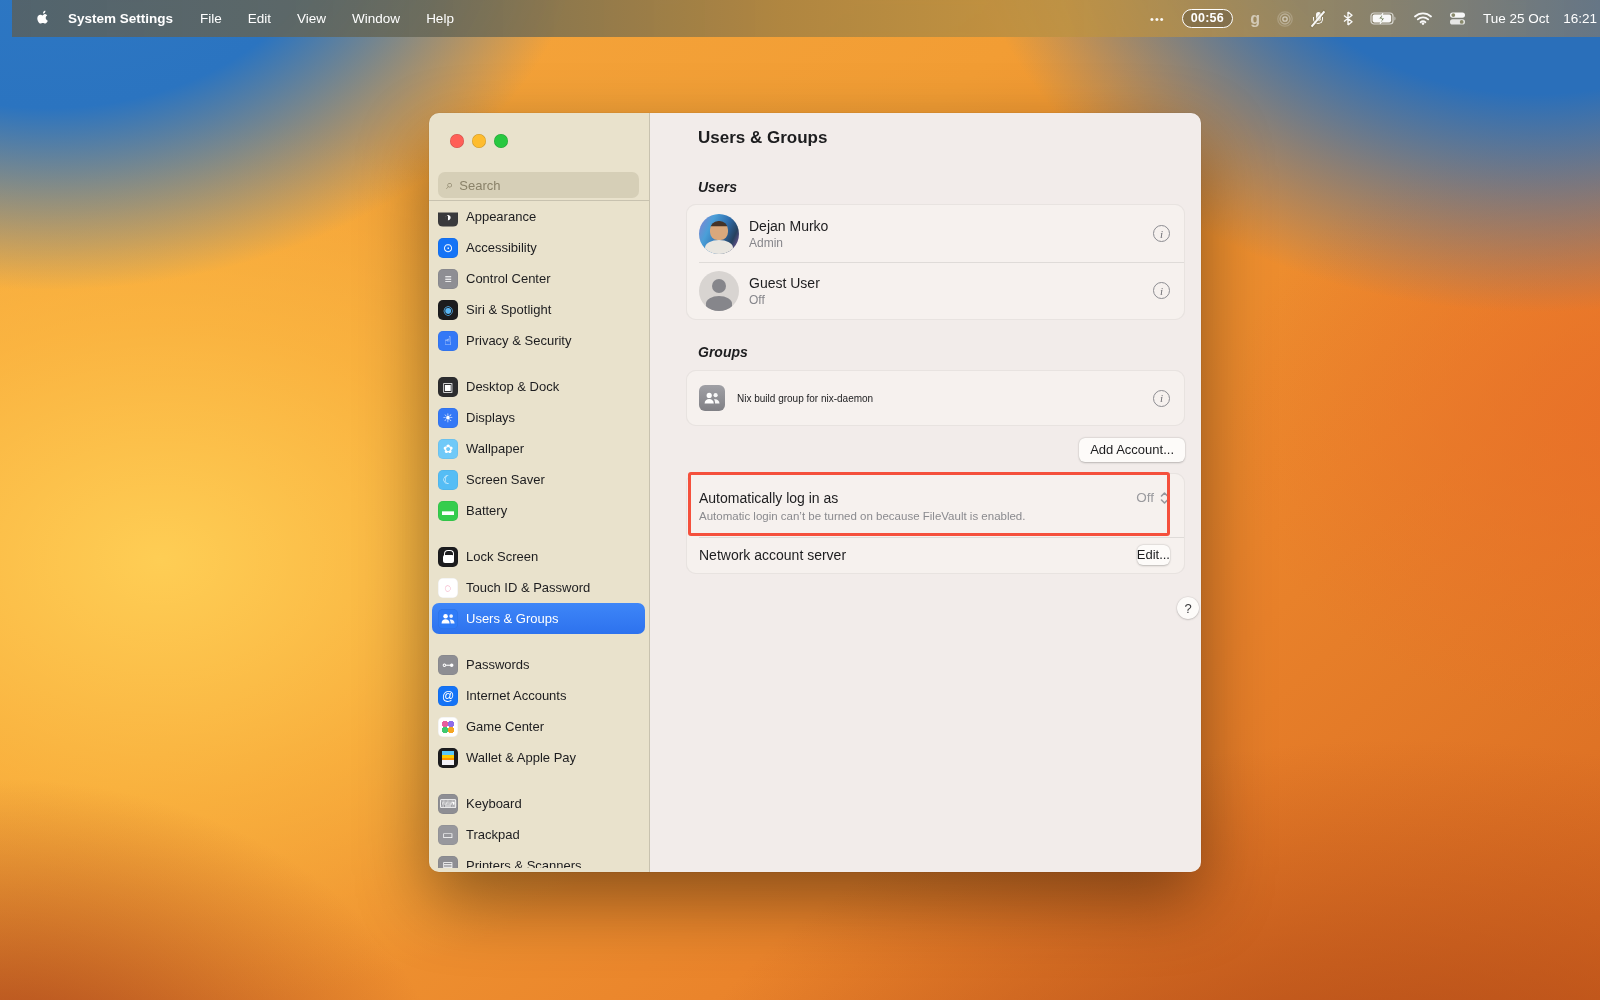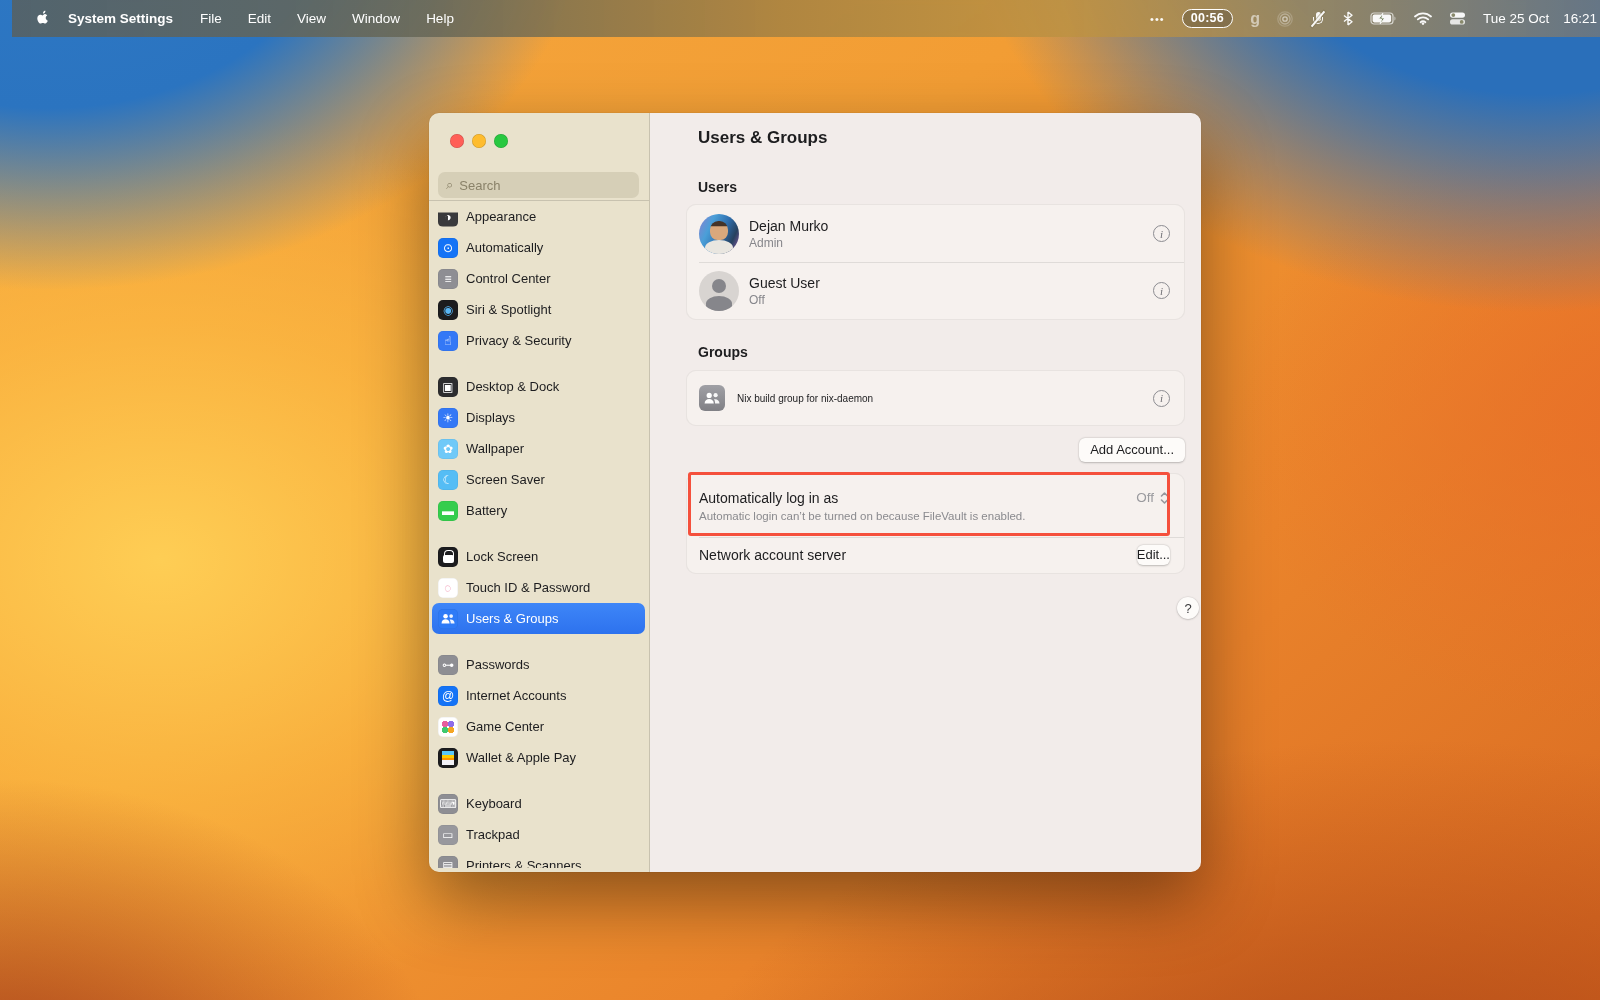--- a/index.html
+++ b/index.html
@@ -89,21 +89,21 @@
       linear-gradient(#ff9500,#ff9500),linear-gradient(#f2f2f7,#f2f2f7) !important;
     background-repeat:no-repeat !important;
     background-size:12px 4px,12px 4px,12px 4px,12px 6px !important;
     background-position:4px 3.5px,4px 6px,4px 8.5px,4px 11px !important; }
   .people-svg { width:14px; height:12px; }
 
   
   .content { position:absolute; left:221px; top:0; right:0; bottom:0;
     background:#f2ecea; border-radius:0 10px 10px 0; padding:15px 16px 0 36px; color:#1d1d1f; }
   .page-title { font-size:17px; font-weight:700; margin-left:12px; }
-  .section-h { font-size:14px; font-weight:700; margin-left:12px; }
+  .section-h { font-size:14px; font-weight:700; margin-left:12px;font-style:italic; }
   .users-h { margin-top:31px; }
   .groups-h { margin-top:24px; }
 
   .card { background:#f6f1ee; border:1px solid rgba(0,0,0,.055); border-radius:10px;
     width:499px; box-shadow:0 0 1px rgba(0,0,0,.03); }
   .users-card { margin-top:9px; }
   .row { display:flex; align-items:center; padding:0 14px 0 12px; position:relative; }
   .user-row { height:57px; gap:10px; }
   .user-row + .user-row::before { content:""; position:absolute; left:12px; right:0; top:0;
     height:1px; background:rgba(0,0,0,.09); }
@@ -242,21 +242,21 @@
       </div>
       <div class="sb-divider"></div>
       <div class="sb-list" id="sidebar-list">
           <div class="sb-group">
             <div class="sb-item">
               <span class="sb-icon" style="background: rgb(58, 58, 60);">◑</span>
               <span>Appearance</span>
             </div>
             <div class="sb-item">
               <span class="sb-icon" style="background: rgb(20, 115, 246);">⊙</span>
-              <span>Automatically</span>
+              <span>Accessibility</span>
             </div>
             <div class="sb-item">
               <span class="sb-icon" style="background: rgb(142, 142, 147);">≡</span>
               <span>Control Center</span>
             </div>
             <div class="sb-item">
               <span class="sb-icon" style="background: rgb(28, 28, 30); color: rgb(88, 182, 245);">◉</span>
               <span>Siri &amp; Spotlight</span>
             </div>
             <div class="sb-item">

